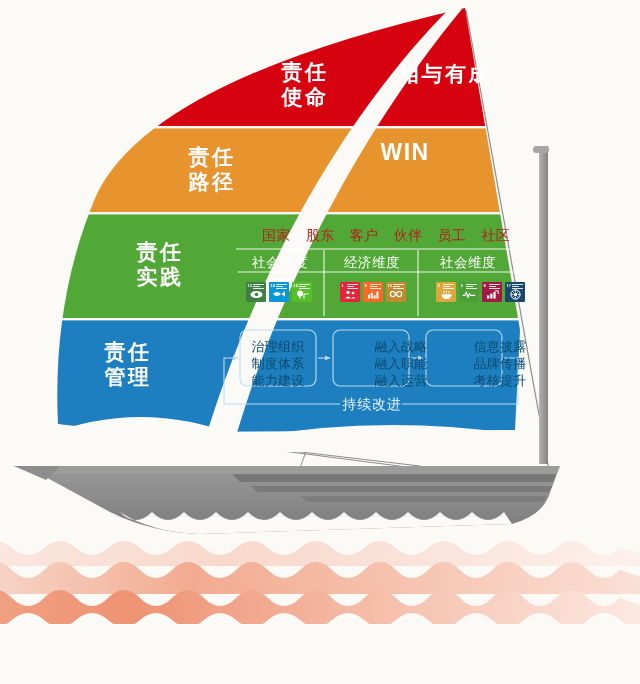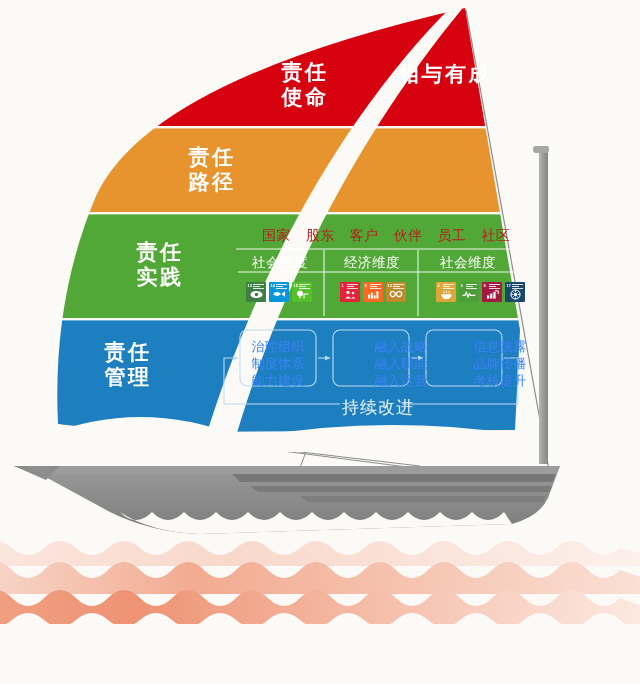--- a/index.html
+++ b/index.html
@@ -20,24 +20,24 @@
     white-space:nowrap;letter-spacing:.06em;
     text-shadow:0 0 1px rgba(0,0,0,.05);
   }
   .big{font-size:21px;font-weight:600;letter-spacing:.12em;}
   .win-title{font-size:23px;font-weight:700;letter-spacing:.06em;color:#fff;text-align:center;}
   .win-en{font-size:13px;color:#fdf0e2;text-align:center;white-space:nowrap;letter-spacing:.01em;}
   .win-cn{font-size:13.5px;color:#fff;text-align:center;white-space:nowrap;letter-spacing:.02em;}
   .stake{font-size:14px;color:#b91c1c;white-space:nowrap;letter-spacing:.02em;}
   .dim{font-size:13.5px;color:#fff;white-space:nowrap;letter-spacing:.04em;text-align:center;}
   .pdca{
-    font-size:13px;color:#3b82f6;line-height:1.32;text-align:center;white-space:nowrap;
+    font-size:13px;color:#0c4a6e;line-height:1.32;text-align:center;white-space:nowrap;
     letter-spacing:.02em;
   }
-  .loop-lbl{font-size:17px;color:#eaf4fb;white-space:nowrap;letter-spacing:.06em;}
+  .loop-lbl{font-size:14px;color:#eaf4fb;white-space:nowrap;letter-spacing:.06em;}
 
   
   .sdgrow{position:absolute;display:flex;gap:3px;align-items:flex-start;}
   .sdg{
     width:20px;height:20px;border-radius:1px;position:relative;overflow:hidden;
     display:flex;flex-direction:column;
   }
   .sdg .num{
     font-size:4px;line-height:4px;color:#fff;font-weight:700;
     padding:1.5px 0 0 1.5px;letter-spacing:0;
@@ -203,20 +203,21 @@
   </div>
   <div class="ov lbl big" style="left:370px;top:62px;width:150px;">
     <div>相与有成</div>
   </div>
 
   <div class="ov lbl big" style="left:162px;top:145px;width:100px;">
     <div>责任</div>
     <div>路径</div>
   </div>
 
+  <div class="ov win-title" style="left:330px;top:139px;width:150px;">WIN</div>
 
 
   <div class="ov lbl big" style="left:110px;top:240px;width:100px;">
     <div>责任</div>
     <div>实践</div>
   </div>
 
   <div class="ov" style="left:262px;top:227px;width:248px;display:flex;justify-content:space-between;">
     <span class="stake">国家</span>
     <span class="stake">股东</span>

